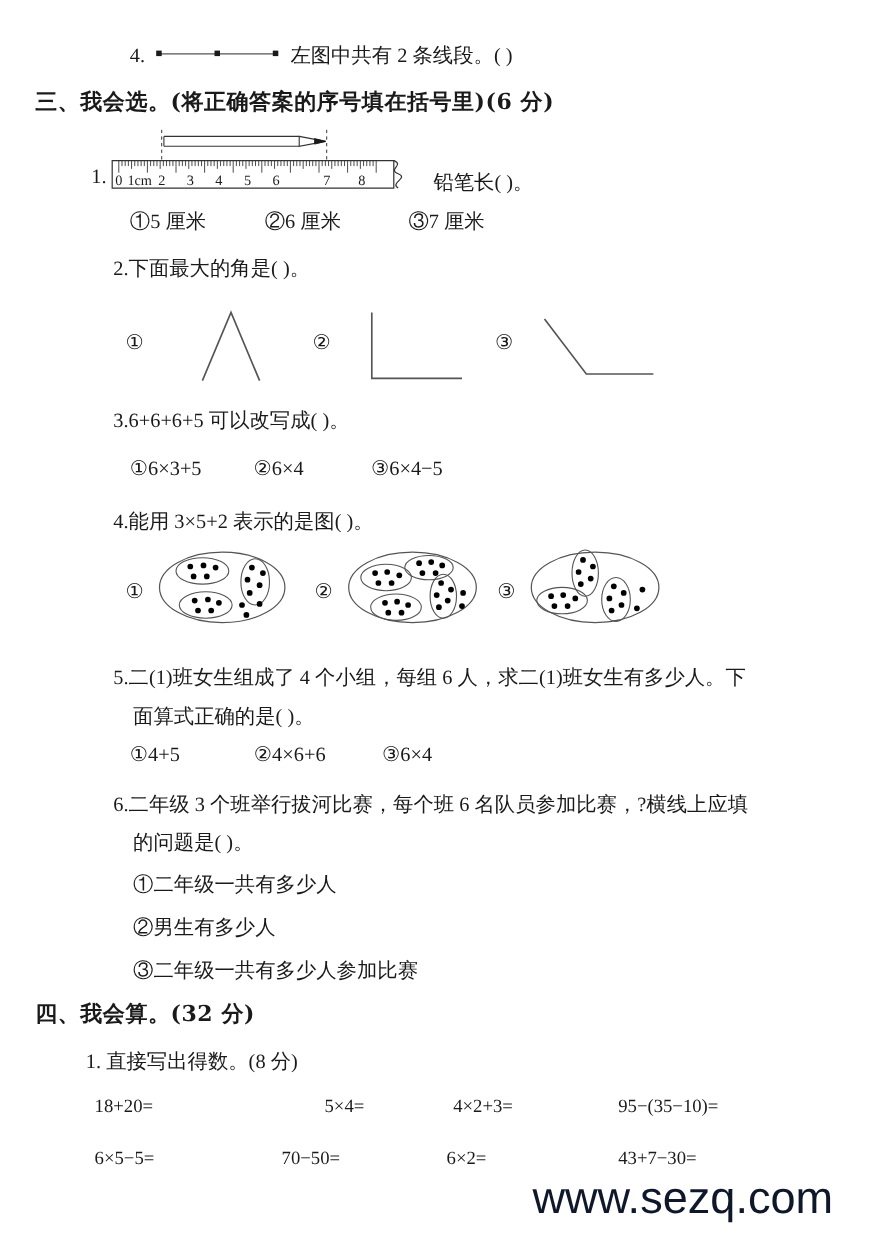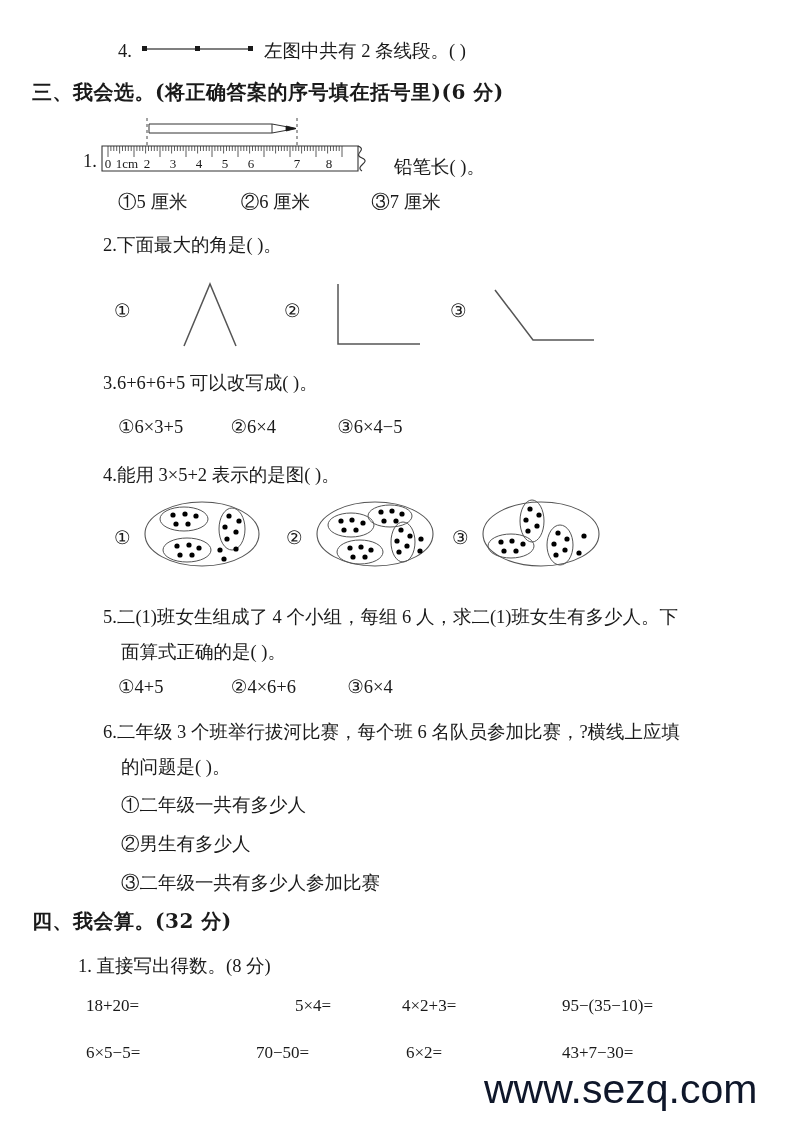--- a/index.html
+++ b/index.html
@@ -406,21 +406,21 @@
   </div>
 
   <div class="abs section-head" style="left:32px; top:908px;">四、我会算。(32 分)</div>
 
   <div class="abs qline" style="left:78px; top:951px;">
     <span>1.</span>&nbsp;<span>直接写出得数。(8 分)</span>
   </div>
 
   <div class="abs calc" style="left:86px;  top:996px;">18+20=</div>
   <div class="abs calc" style="left:256px; top:996px;margin-left:39px;">5×4=</div>
-  <div class="abs calc" style="left:402px; top:996px;text-align:right;">4×2+3=</div>
+  <div class="abs calc" style="left:412px; top:996px;text-align:right;">4×2+3=</div>
   <div class="abs calc" style="left:562px; top:996px;">95−(35−10)=</div>
 
   <div class="abs calc" style="left:86px;  top:1043px;">6×5−5=</div>
   <div class="abs calc" style="left:256px; top:1043px;">70−50=</div>
   <div class="abs calc" style="left:406px; top:1043px;">6×2=</div>
   <div class="abs calc" style="left:562px; top:1043px;">43+7−30=</div>
 
   <div class="watermark" style="left:484px; top:1066px;">www.sezq.com</div>
 
 </div>

